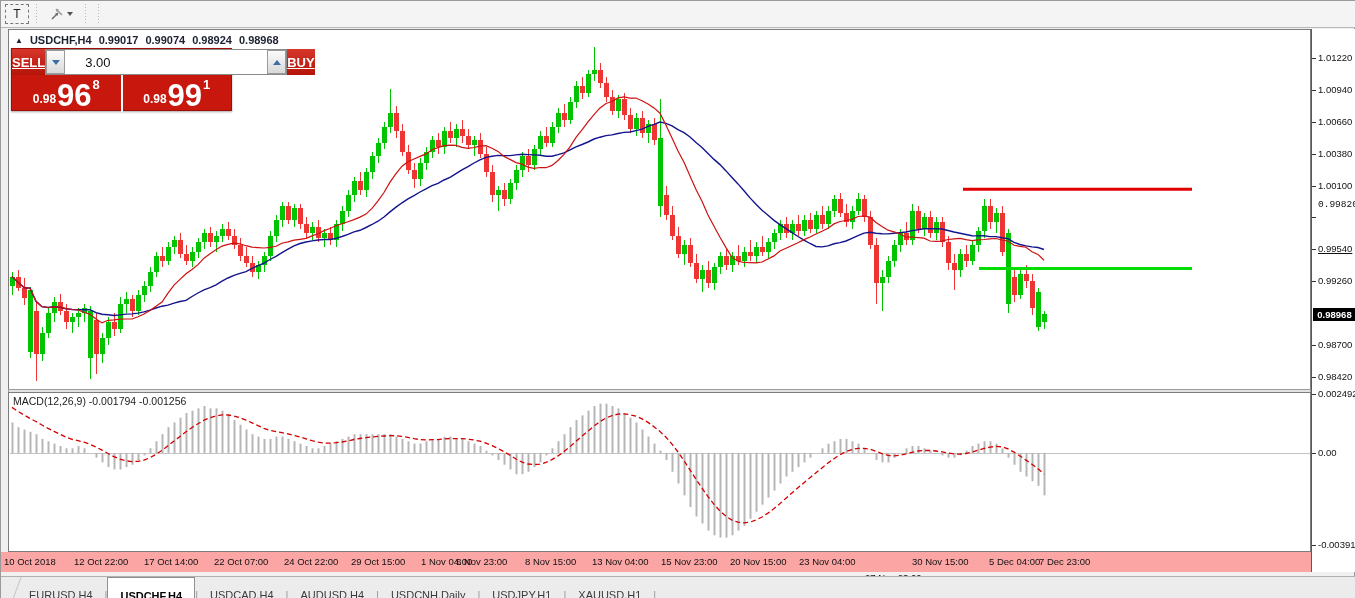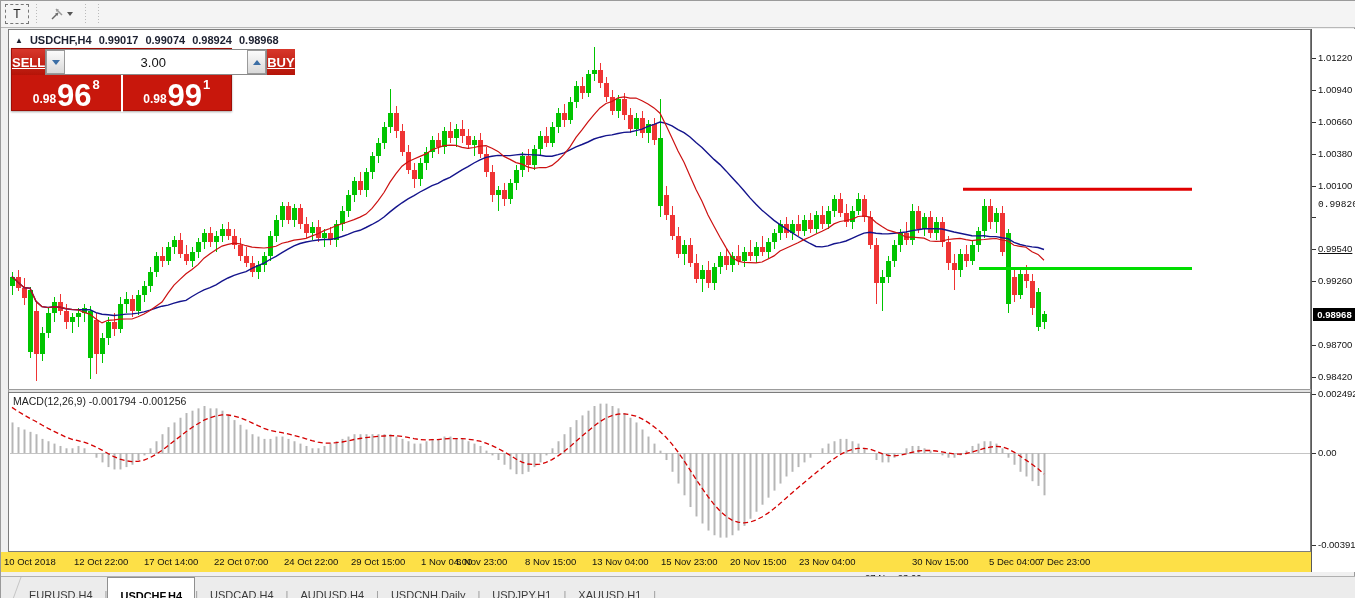--- a/index.html
+++ b/index.html
@@ -36,40 +36,40 @@
   .side-btn { width:57px; display:flex; align-items:center; justify-content:center;
     color:#fff; font-size:13px; font-weight:bold; text-decoration:underline;
     background:linear-gradient(#d7372b,#b51408); cursor:pointer; }
   .spin-group { flex:1; display:flex; background:#e9e9e9; border:1px solid #8a8a8a; }
   .spin-btn { width:19px; display:flex; align-items:center; justify-content:center;
     background:linear-gradient(#fbfbfb,#d9d9d9); border:1px solid #9a9a9a; cursor:pointer; }
   .tri-up { width:0; height:0; border-left:4px solid transparent; border-right:4px solid transparent;
     border-bottom:5px solid #3b6ea5; }
   .tri-down { width:0; height:0; border-left:4px solid transparent; border-right:4px solid transparent;
     border-top:5px solid #3b6ea5; }
-  #vol-input { flex:1; border:none; outline:none; text-align:center; padding-right:6px;
-    font-size:13px; font-family:"Liberation Sans",sans-serif; color:#111; background:#fff; }
+  #vol-input { flex:1; border:none; outline:none; text-align:left; padding-right:6px;
+    font-size:13px; font-family:"Liberation Sans",sans-serif; color:#111; background:#fff;padding-left:20px; }
   #trade .row2 { display:flex; height:37px; }
   .quote { flex:1; display:flex; align-items:flex-end; justify-content:center;
     color:#fff; padding-bottom:2px; cursor:pointer; }
   .quote .small { font-size:12px; font-weight:bold; margin-bottom:4px; }
   .quote .big { font-size:31px; font-weight:bold; line-height:0.95; margin:0 1px; }
   .quote .sup { font-size:13px; font-weight:bold; align-self:flex-start; margin-top:2px; }
   #quote-divider { width:2px; background:#fff; }
 
   
   #price-axis { position:absolute; left:1310px; top:28px; width:45px; height:543px;
     background:#fff; border-left:1px solid #5a5a5a; }
   .ax-label { position:absolute; left:6px; font-size:9.5px; color:#111; white-space:nowrap; }
   .ax-tick { position:absolute; left:0; width:4px; height:1px; background:#333; }
   #price-tag { position:absolute; left:1px; width:43px; height:13px; background:#000;
     color:#fff; font-size:9.5px; font-weight:bold; text-align:center; line-height:13px; }
 
   
-  #date-axis { position:absolute; left:0; top:551px; width:1310px; height:20px; background:#fde047; }
+  #date-axis { position:absolute; left:0; top:551px; width:1310px; height:20px; background:#fca5a5; }
   .date-label { position:absolute; top:4px; font-size:9.5px; color:#111; white-space:nowrap; }
 
   
   #macd-label { position:absolute; left:12px; top:394px; font-size:10.5px; color:#222; }
 
   
   #tabbar { position:absolute; left:0; top:575px; width:1355px; height:37px;
     background:#ececec; border-top:1px solid #b0b0b0; display:flex; align-items:stretch;
     font-size:11px; color:#3a3a3a; }
   #tab-corner { width:14px; border-right:1px solid #c5c5c5; transform:skewX(-20deg);

